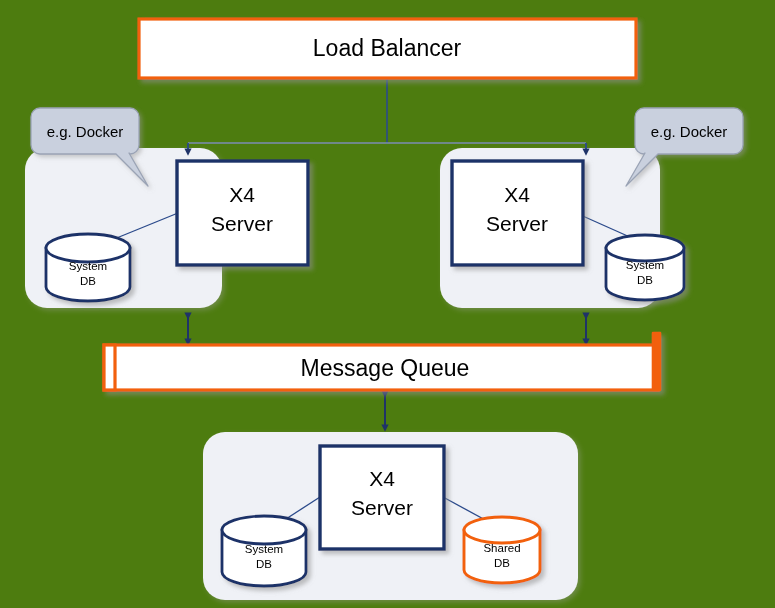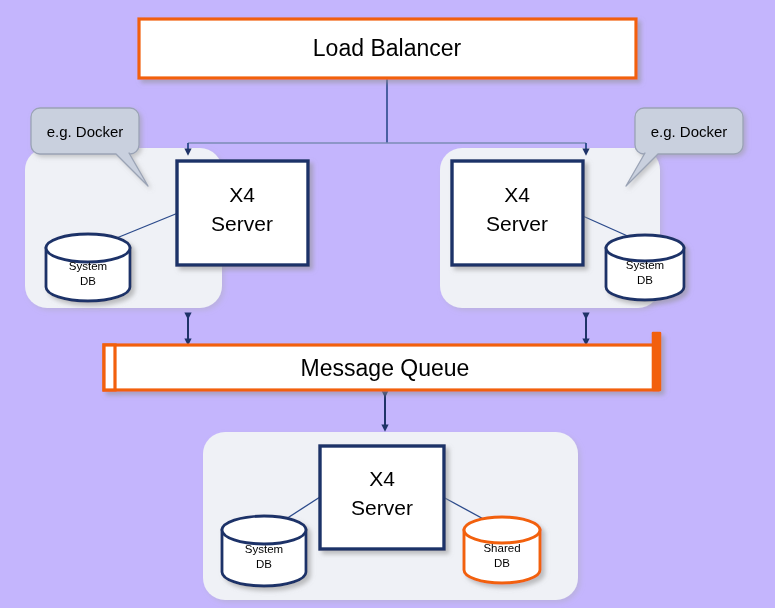--- a/index.html
+++ b/index.html
@@ -1,18 +1,18 @@
 <!DOCTYPE html>
 <html><head>
 <meta charset="utf-8">
 <style>
   html,body{margin:0;padding:0;background:#ffffff;}
   body{width:775px;height:608px;overflow:hidden;
        font-family:"Liberation Sans","DejaVu Sans",sans-serif;}
-  #diagram{position:relative;width:775px;height:608px;background:#c4b5fd;text-decoration:underline;}
+  #diagram{position:relative;width:775px;height:608px;background:#4d7c0f;text-decoration:underline;}
   svg{position:absolute;top:0;left:0;width:775px;height:608px;}
   text{font-family:"Liberation Sans","DejaVu Sans",sans-serif;fill:#000;}
   .t-title{font-size:23px;}
   .t-server{font-size:21px;}
   .t-db{font-size:11.5px;}
   .t-callout{font-size:15px;}
 </style>
 </head>
 <body>
 

